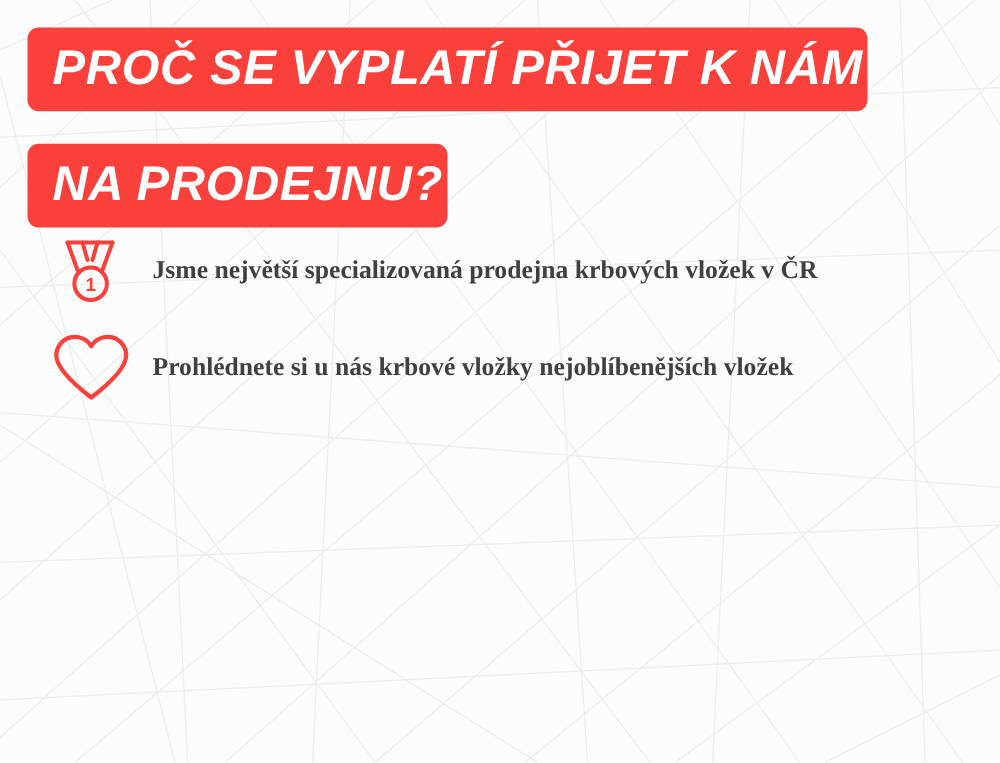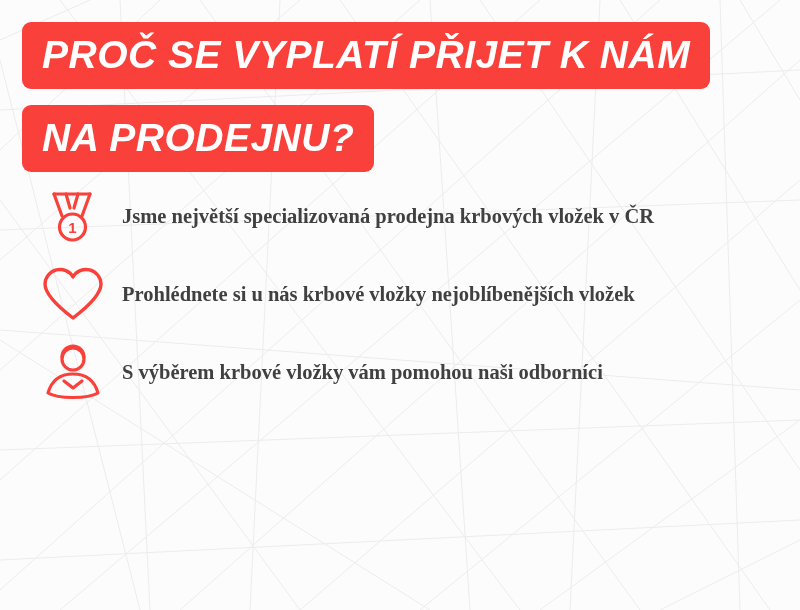--- a/index.html
+++ b/index.html
@@ -41,26 +41,26 @@
   .headline-bar {
     display: inline-block;
     background: #f9403a;
     color: #ffffff;
     font-family: "Liberation Sans", sans-serif;
     font-weight: bold;
     font-style: italic;
     font-size: 39px;
     line-height: 1;
     letter-spacing: 0.5px;
-    padding: 13px 20px 15px 20px;
+    padding: 13px 4px 15px 20px;
     border-radius: 9px;
     white-space: nowrap;
   }
   .headline-bar.second {
-    margin-top: 16px;
+    margin-top: 26px;
   }
 
   
   #features {
     position: absolute;
     left: 30px;
     top: 178px;
     width: 760px;
   }
   .feature-row {
@@ -127,30 +127,17 @@
 
     <div class="feature-row">
       <div class="feature-icon">
         <svg width="62" height="58" viewBox="0 0 62 58">
           <path d="M31 52 C 10 36, 3 26, 3 18 A 15 15 0 0 1 31 11 A 15 15 0 0 1 59 18 C 59 26, 52 36, 31 52 Z" fill="none" stroke="#f9403a" stroke-width="3.4" stroke-linejoin="round"></path>
         </svg>
       </div>
       <div class="feature-text">Prohlédnete si u nás krbové vložky nejoblíbenějších vložek</div>
     </div>
 
-    <div class="feature-row">
-      <div class="feature-icon">
-        <svg width="62" height="60" viewBox="0 0 62 60">
-          <g fill="none" stroke="#f9403a" stroke-width="3.2" stroke-linecap="round" stroke-linejoin="round">
-            <circle cx="31" cy="16" r="11"></circle>
-            <path d="M20 14 A 11 11 0 0 1 42 14"></path>
-            <path d="M6 50 C 10 36, 20 31, 31 31 C 42 31, 52 36, 56 50 C 46 56, 16 56, 6 50 Z"></path>
-            <path d="M22 38 L31 45 L40 38"></path>
-          </g>
-        </svg>
-      </div>
-      <div class="feature-text">S výběrem krbové vložky vám pomohou naši odborníci</div>
-    </div>
 
 
 
   </div>
 </div>
 
 </body></html>

